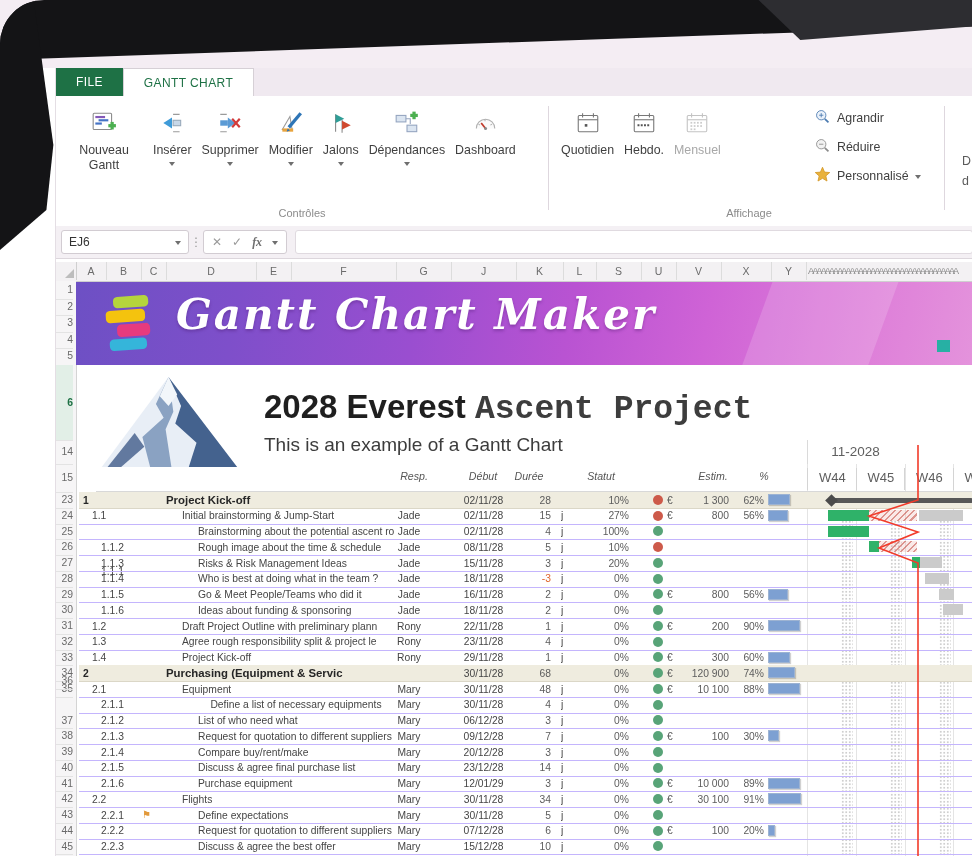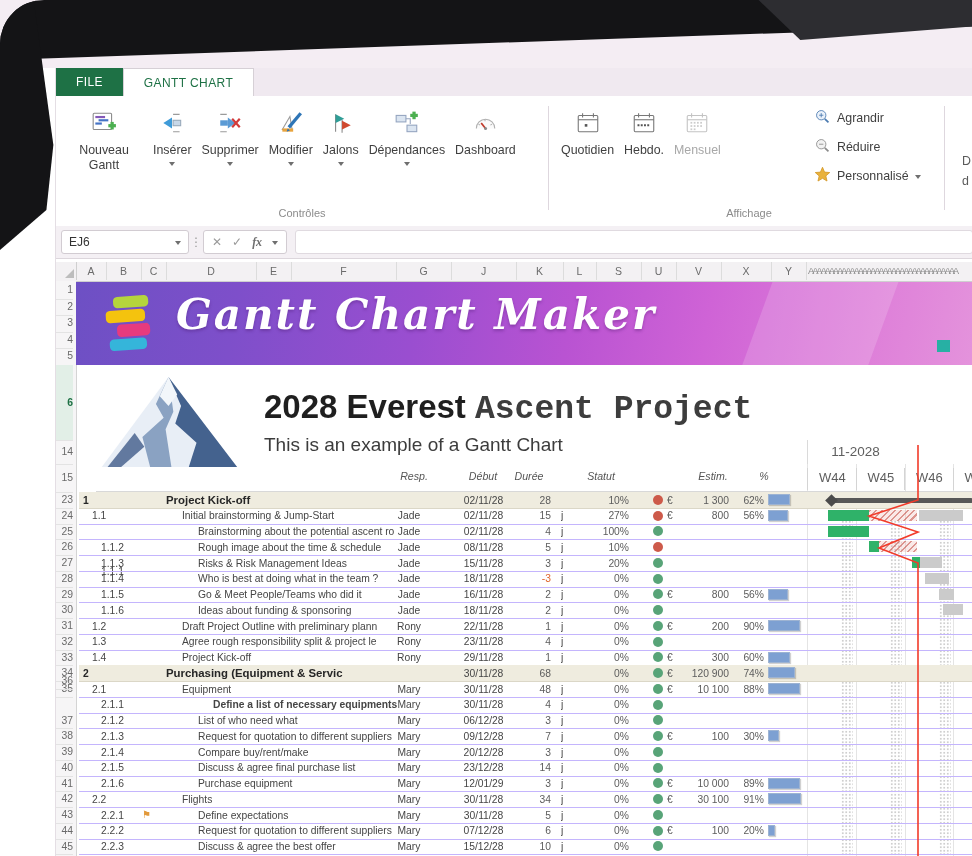--- a/index.html
+++ b/index.html
@@ -561,21 +561,21 @@
               <div class="cell dur" style="left: 432px; width: 40px; text-align: right;">48</div>
               <div class="cell unit" style="left: 482px; width: 14px; text-align: left;">j</div>
               <div class="cell stat" style="left: 510px; width: 40px; text-align: right;">0%</div>
               <div class="dot grn" style="left: 574px;"></div>
               <div class="cell eur" style="left: 588px; width: 12px; text-align: left;">€</div>
               <div class="cell est" style="left: 600px; width: 50px; text-align: right;">10 100</div>
               <div class="cell pctv" style="left: 645px; width: 40px; text-align: right;">88%</div>
             </div>
             <div class="trow" style="top: 434.75px;">
               <div class="cell wbs" style="left: 22px; width: 55px; text-align: left;">2.1.1</div>
-              <div class="cell task" style="left: 134px; width: 196px; text-align: left; font-weight: bold;">Define a list of necessary equipments</div>
+              <div class="cell task" style="left: 119px; width: 196px; text-align: center;">Define a list of necessary equipments</div>
               <div class="cell resp" style="left: 300px; width: 60px; text-align: center;">Mary</div>
               <div class="cell debut" style="left: 372px; width: 65px; text-align: center;">30/11/28</div>
               <div class="cell dur" style="left: 432px; width: 40px; text-align: right;">4</div>
               <div class="cell unit" style="left: 482px; width: 14px; text-align: left;">j</div>
               <div class="cell stat" style="left: 510px; width: 40px; text-align: right;">0%</div>
               <div class="dot grn" style="left: 574px;"></div>
             </div>
             <div class="trow" style="top: 450.5px;">
               <div class="cell wbs" style="left: 22px; width: 55px; text-align: left;">2.1.2</div>
               <div class="cell task" style="left: 119px; width: 196px; text-align: left;">List of who need what</div>

